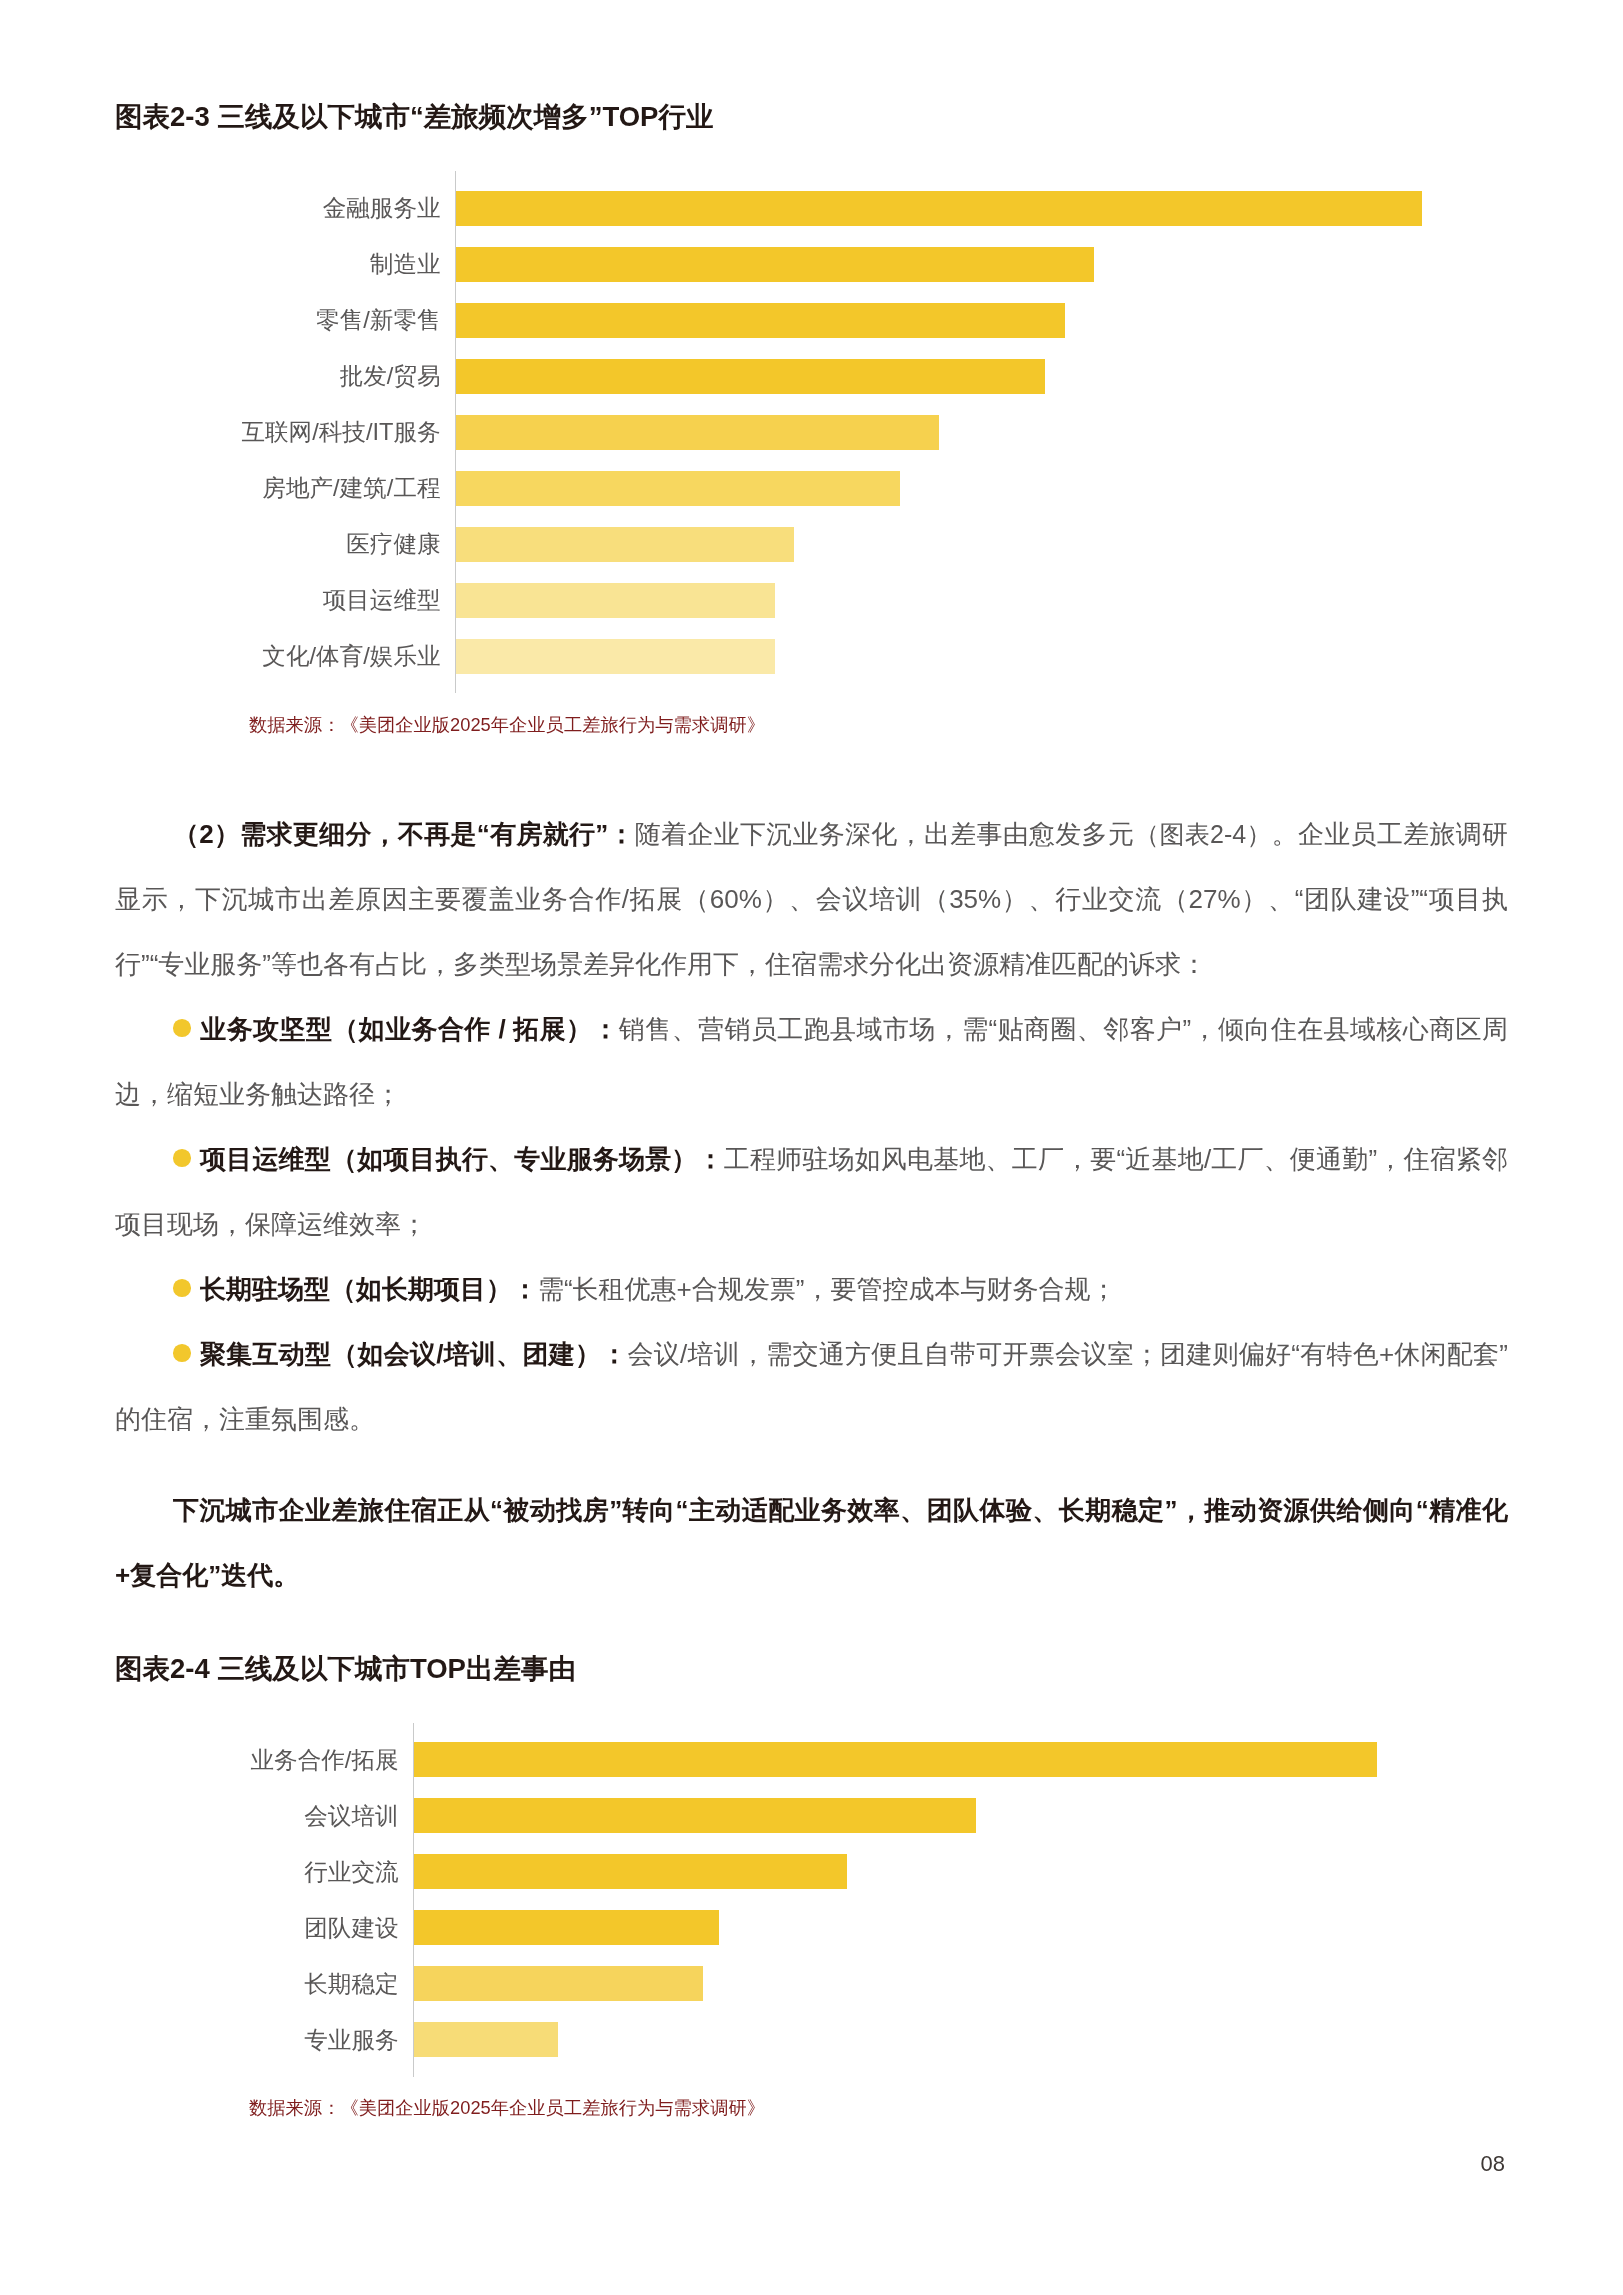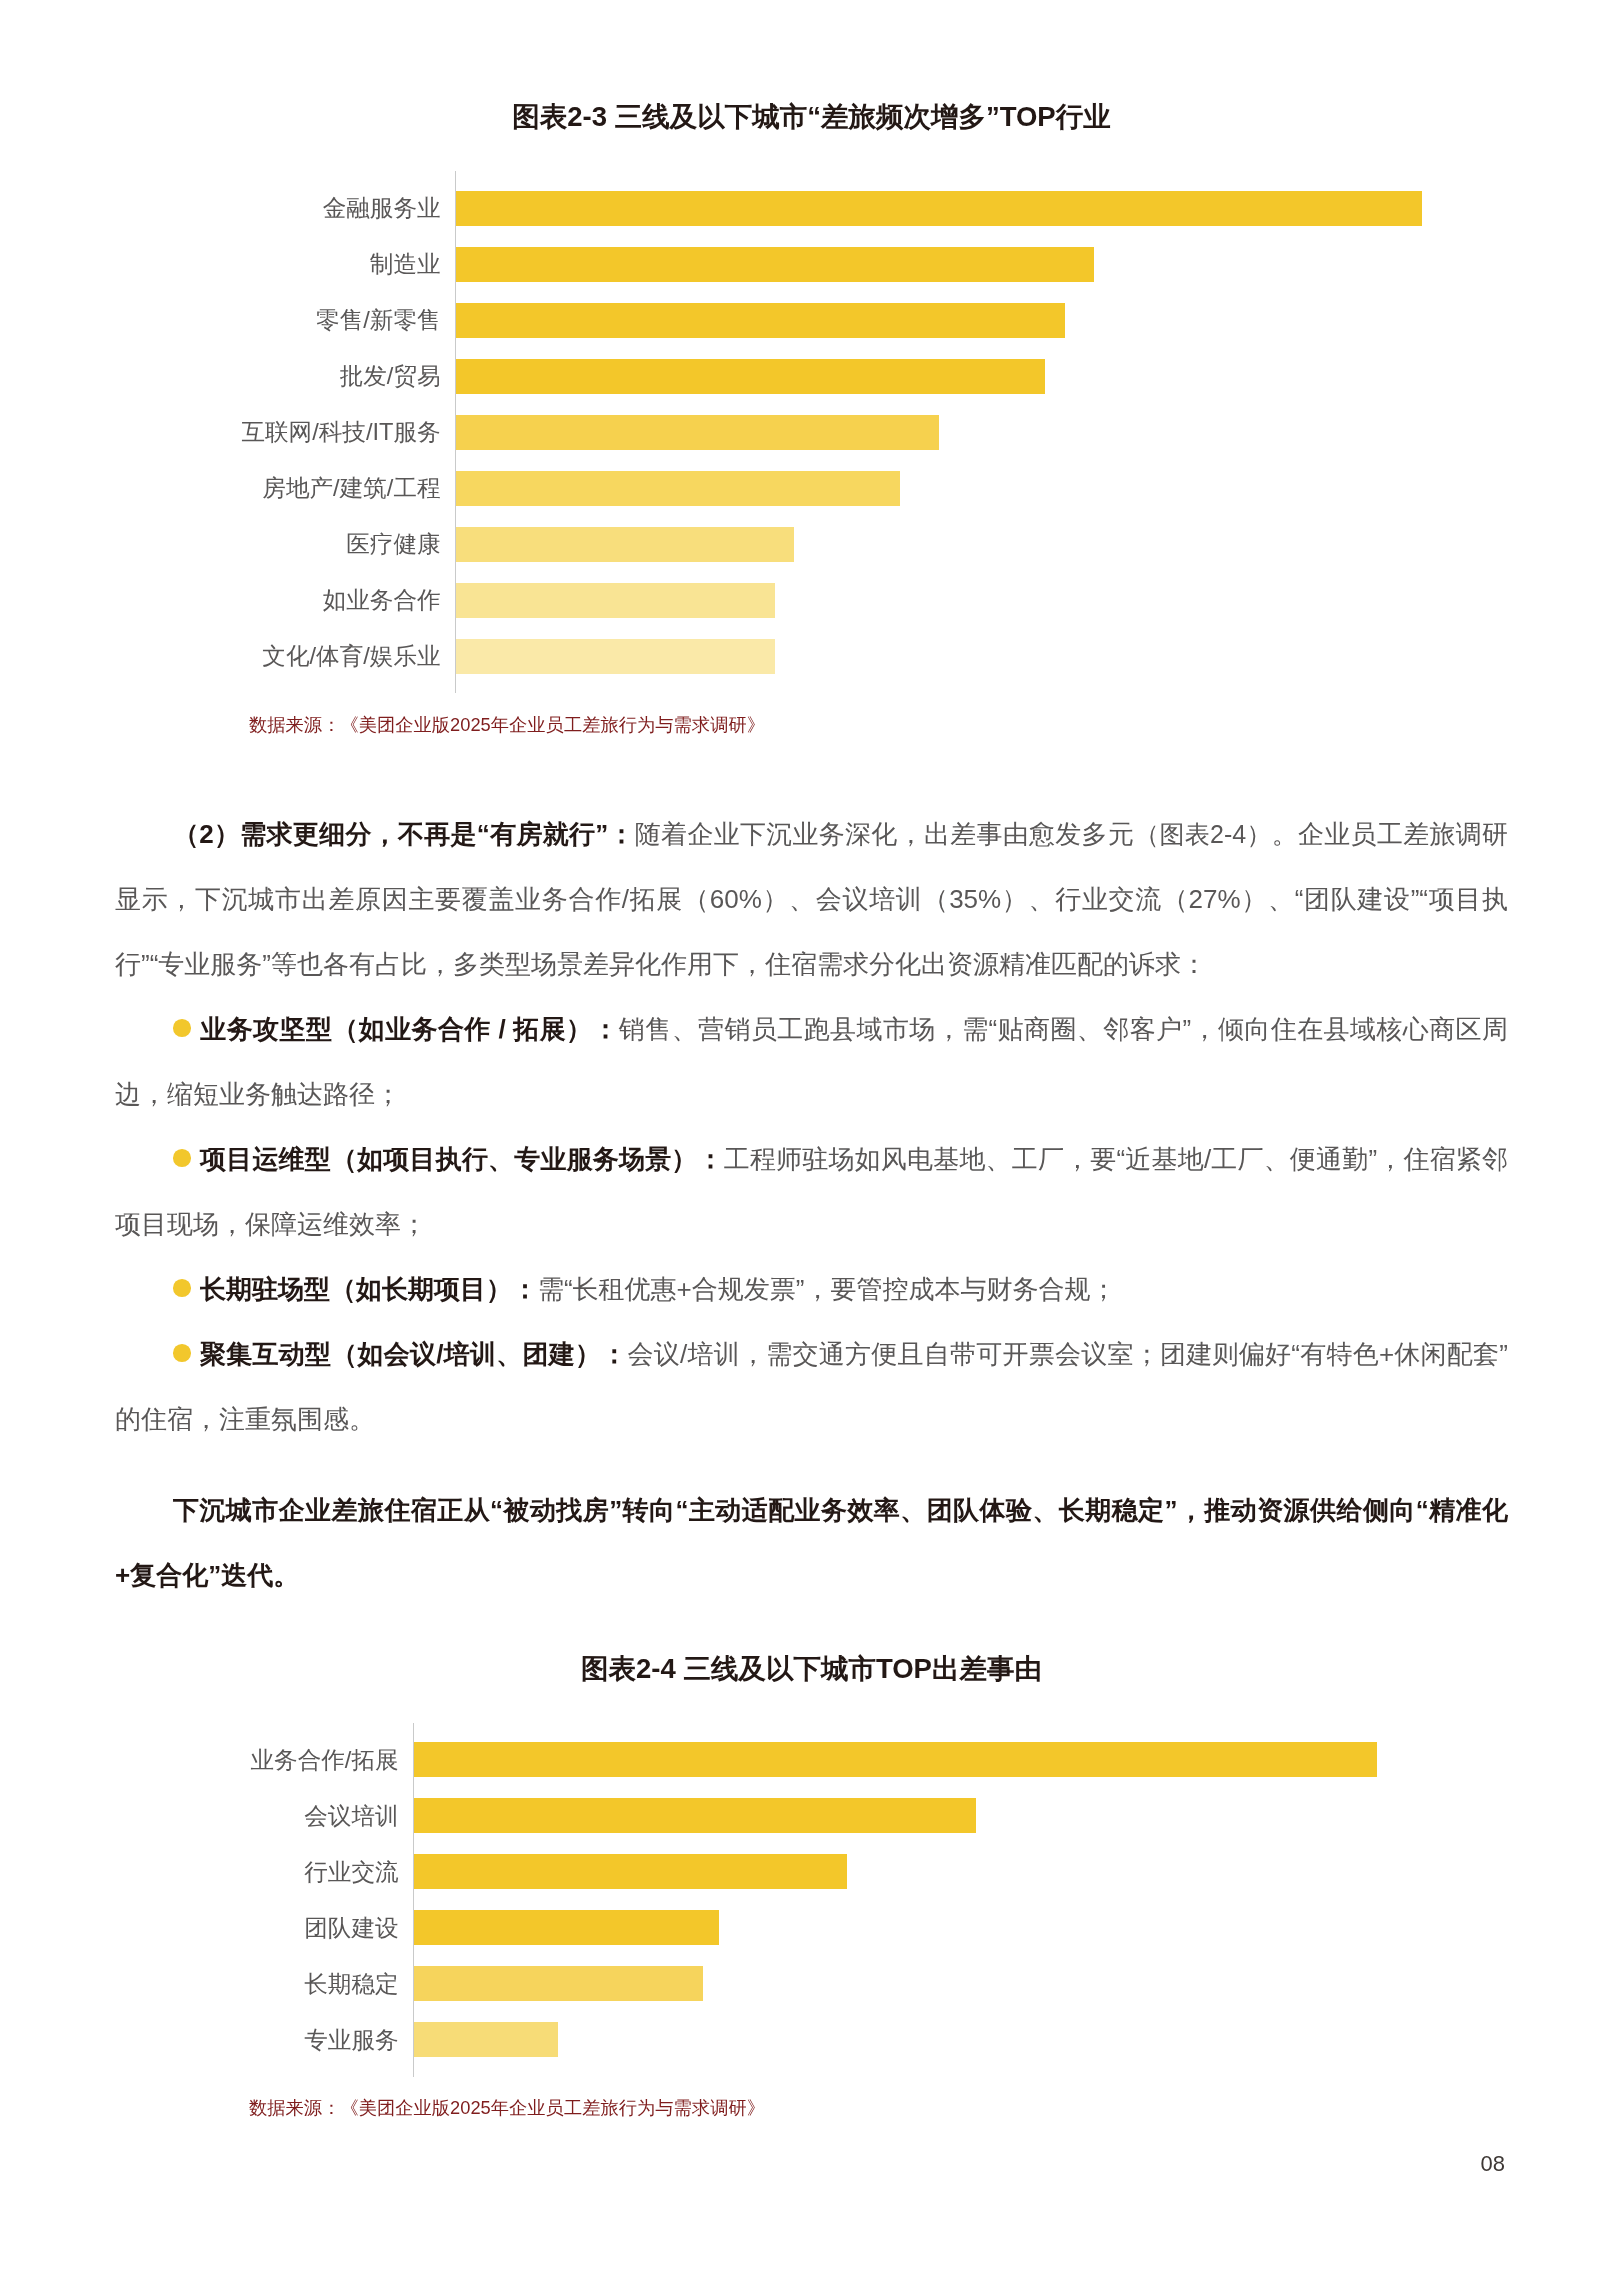--- a/index.html
+++ b/index.html
@@ -7,21 +7,21 @@
     position:relative;
     width:1623px; height:2295px;
     background:#ffffff;
     box-sizing:border-box;
     padding:98px 115px 0 115px;
     font-family:"Liberation Sans", sans-serif;
     overflow:hidden;
   }
   .chart-title {
     font-size:27.5px; font-weight:bold; color:#231815;
-    text-align:center; margin:0 0 36px 0; line-height:37px;
+    margin:0 0 36px 0; line-height:37px;
   }
   .chart-title.second { margin-top:42px; }
   .chart { display:flex; }
   .labels { display:flex; flex-direction:column; padding:9.2px 0; box-sizing:border-box; }
   .chart1 .labels { width:340px; }
   .chart2 .labels { width:298px; }
   .clabel {
     height:56px; display:flex; align-items:center; justify-content:flex-end;
     padding-right:14.4px; box-sizing:border-box;
     font-size:23.6px; color:#595757; white-space:nowrap;
@@ -55,21 +55,21 @@
 
   <div class="chart chart1" id="chart1">
     <div class="labels">
         <div class="clabel">金融服务业</div>
         <div class="clabel">制造业</div>
         <div class="clabel">零售/新零售</div>
         <div class="clabel">批发/贸易</div>
         <div class="clabel">互联网/科技/IT服务</div>
         <div class="clabel">房地产/建筑/工程</div>
         <div class="clabel">医疗健康</div>
-        <div class="clabel">如业务合作</div>
+        <div class="clabel">项目运维型</div>
         <div class="clabel">文化/体育/娱乐业</div>
       </div>
     <div class="bars">
         <div class="crow">
           <div class="cbar" style="width: 97.0874%; background: rgb(243, 199, 42);"></div>
         </div>
         <div class="crow">
           <div class="cbar" style="width: 64.0777%; background: rgb(243, 199, 42);"></div>
         </div>
         <div class="crow">

